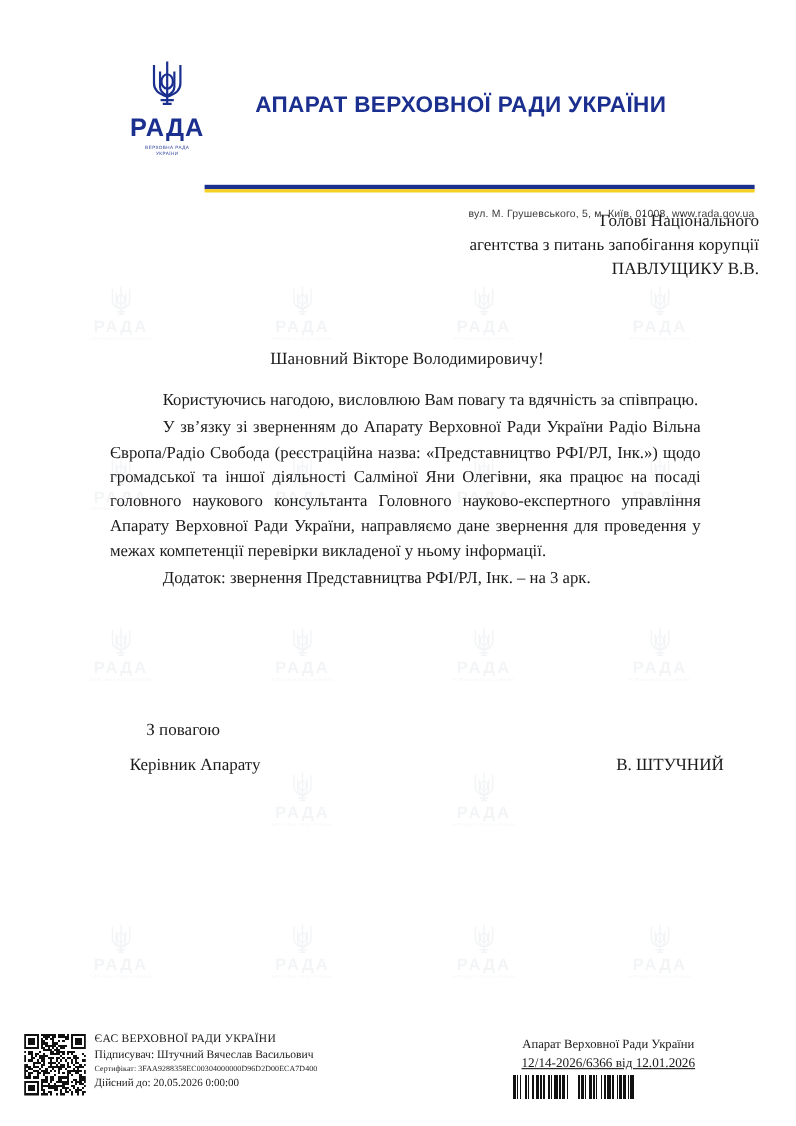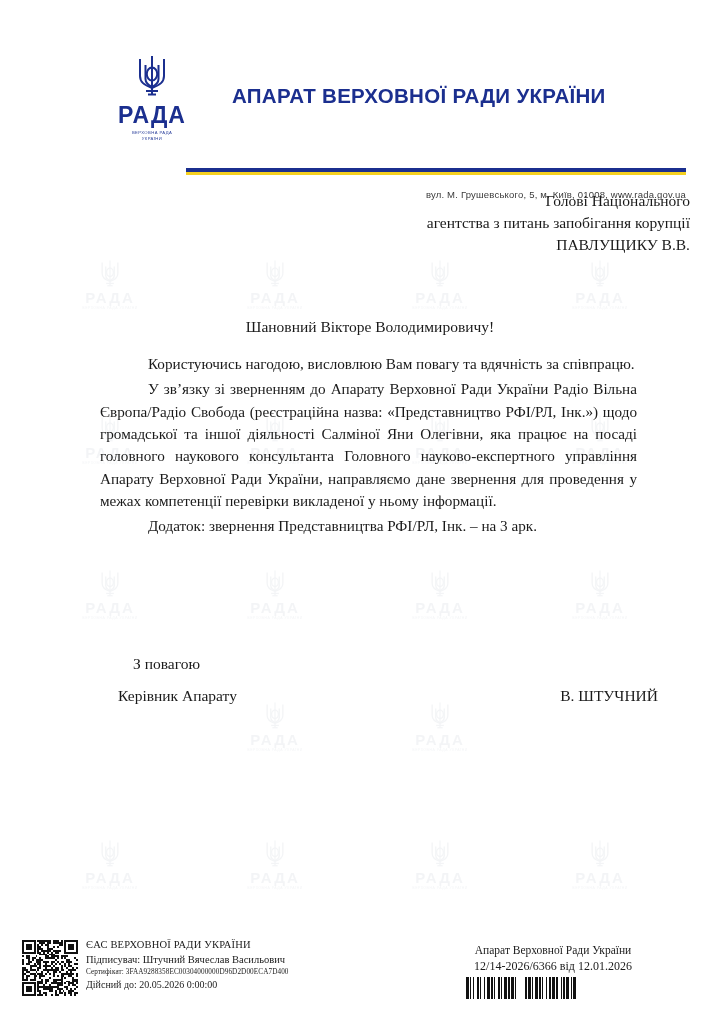--- a/index.html
+++ b/index.html
@@ -238,20 +238,21 @@
     width: 310px;
     text-align: center;
   }
   .reg-org {
     font-size: 11.5px;
     line-height: 1.4;
   }
   .reg-number {
     font-size: 12px;
     line-height: 1.4;
+    text-decoration: underline;
   }
   .barcode {
     margin: 2px auto 0 auto;
     height: 22px;
     width: 186px;
     display: block;
   }
   .barcode-number {
     font-size: 12.5px;
     letter-spacing: 0.8px;

